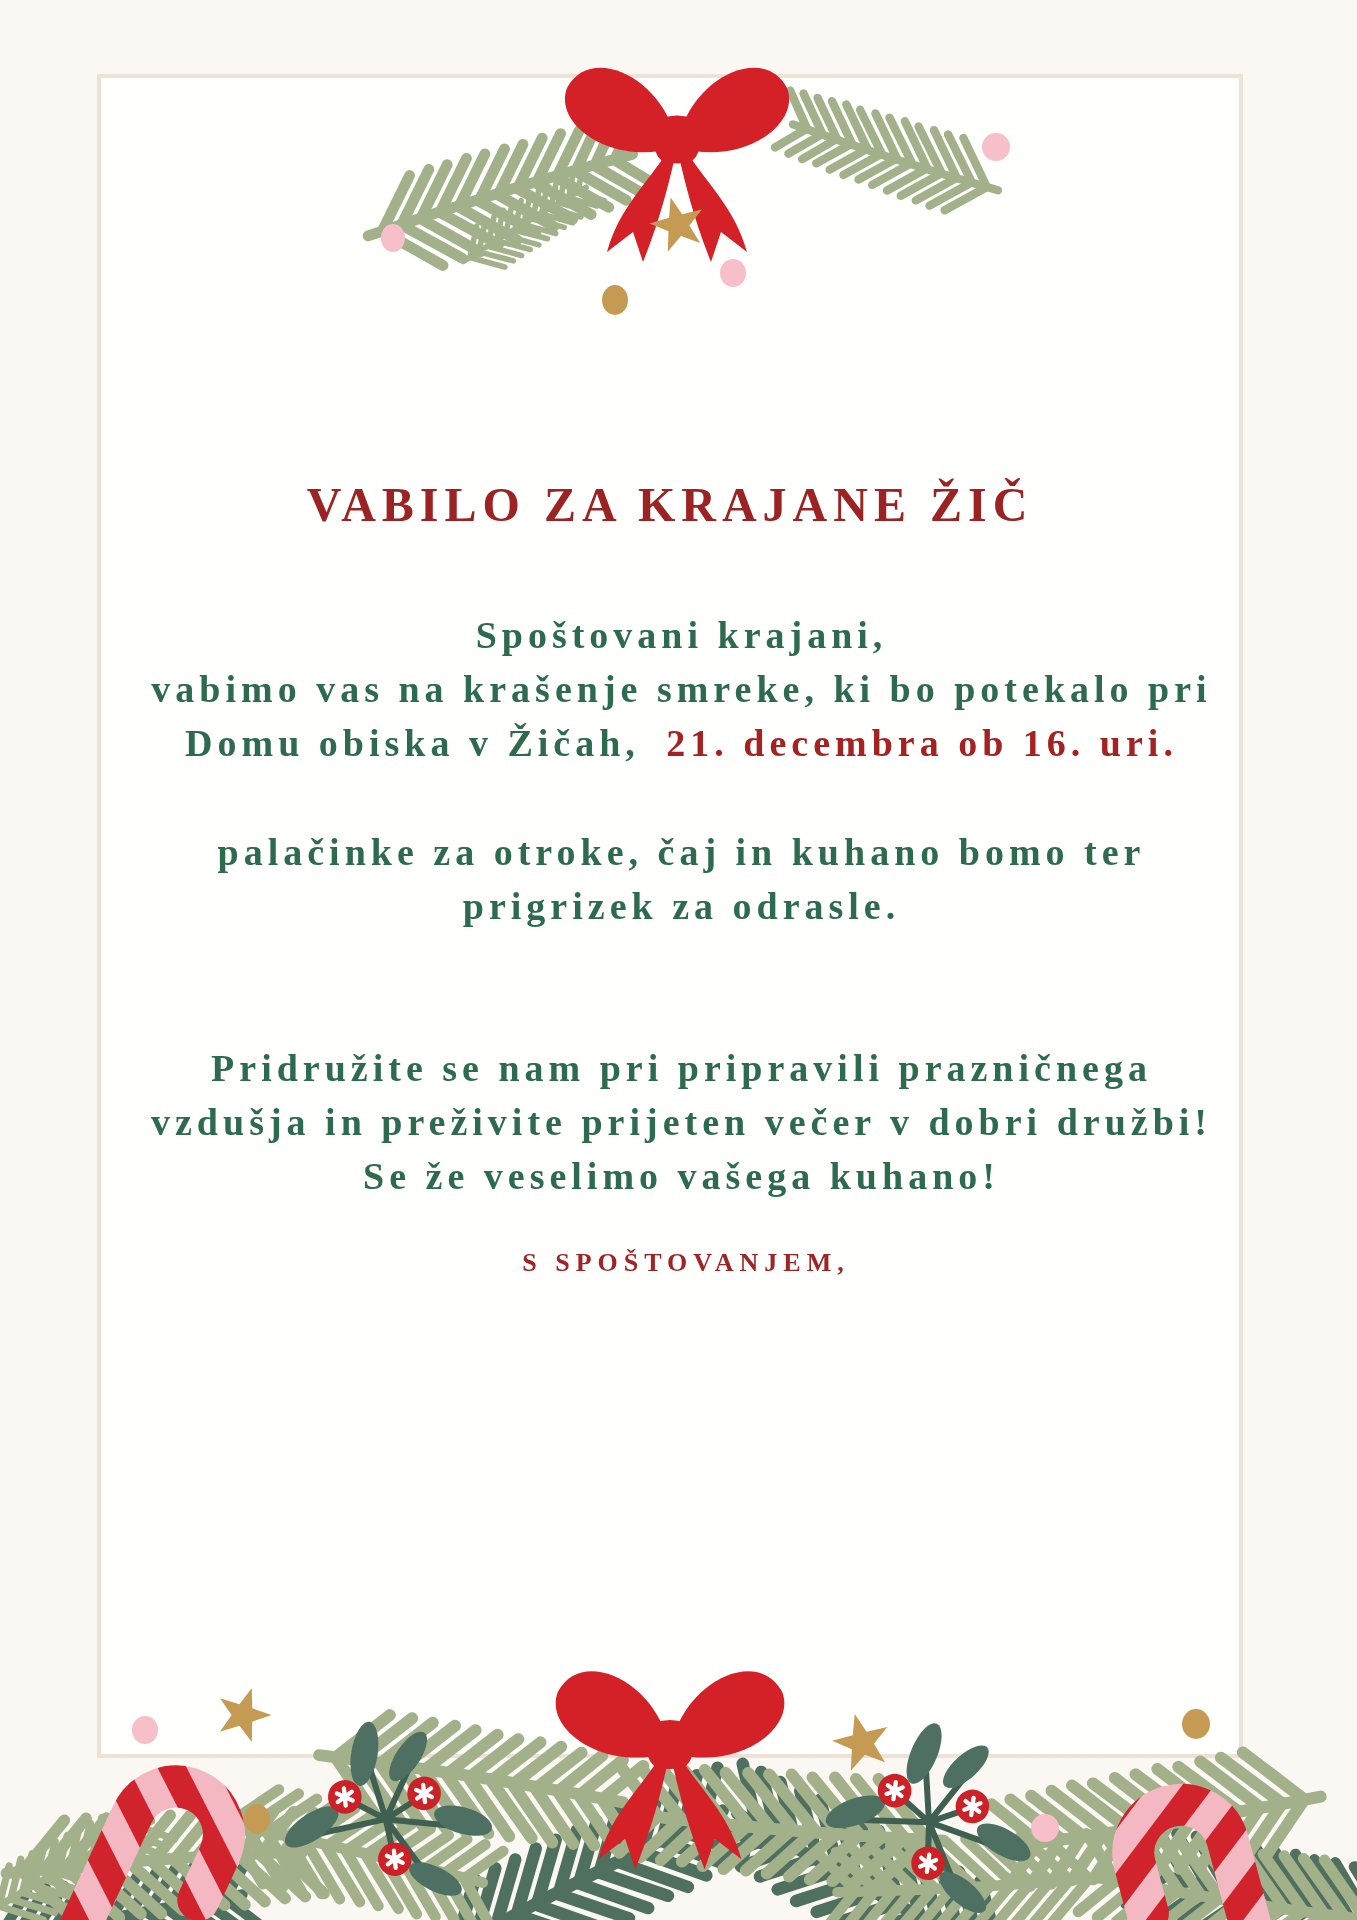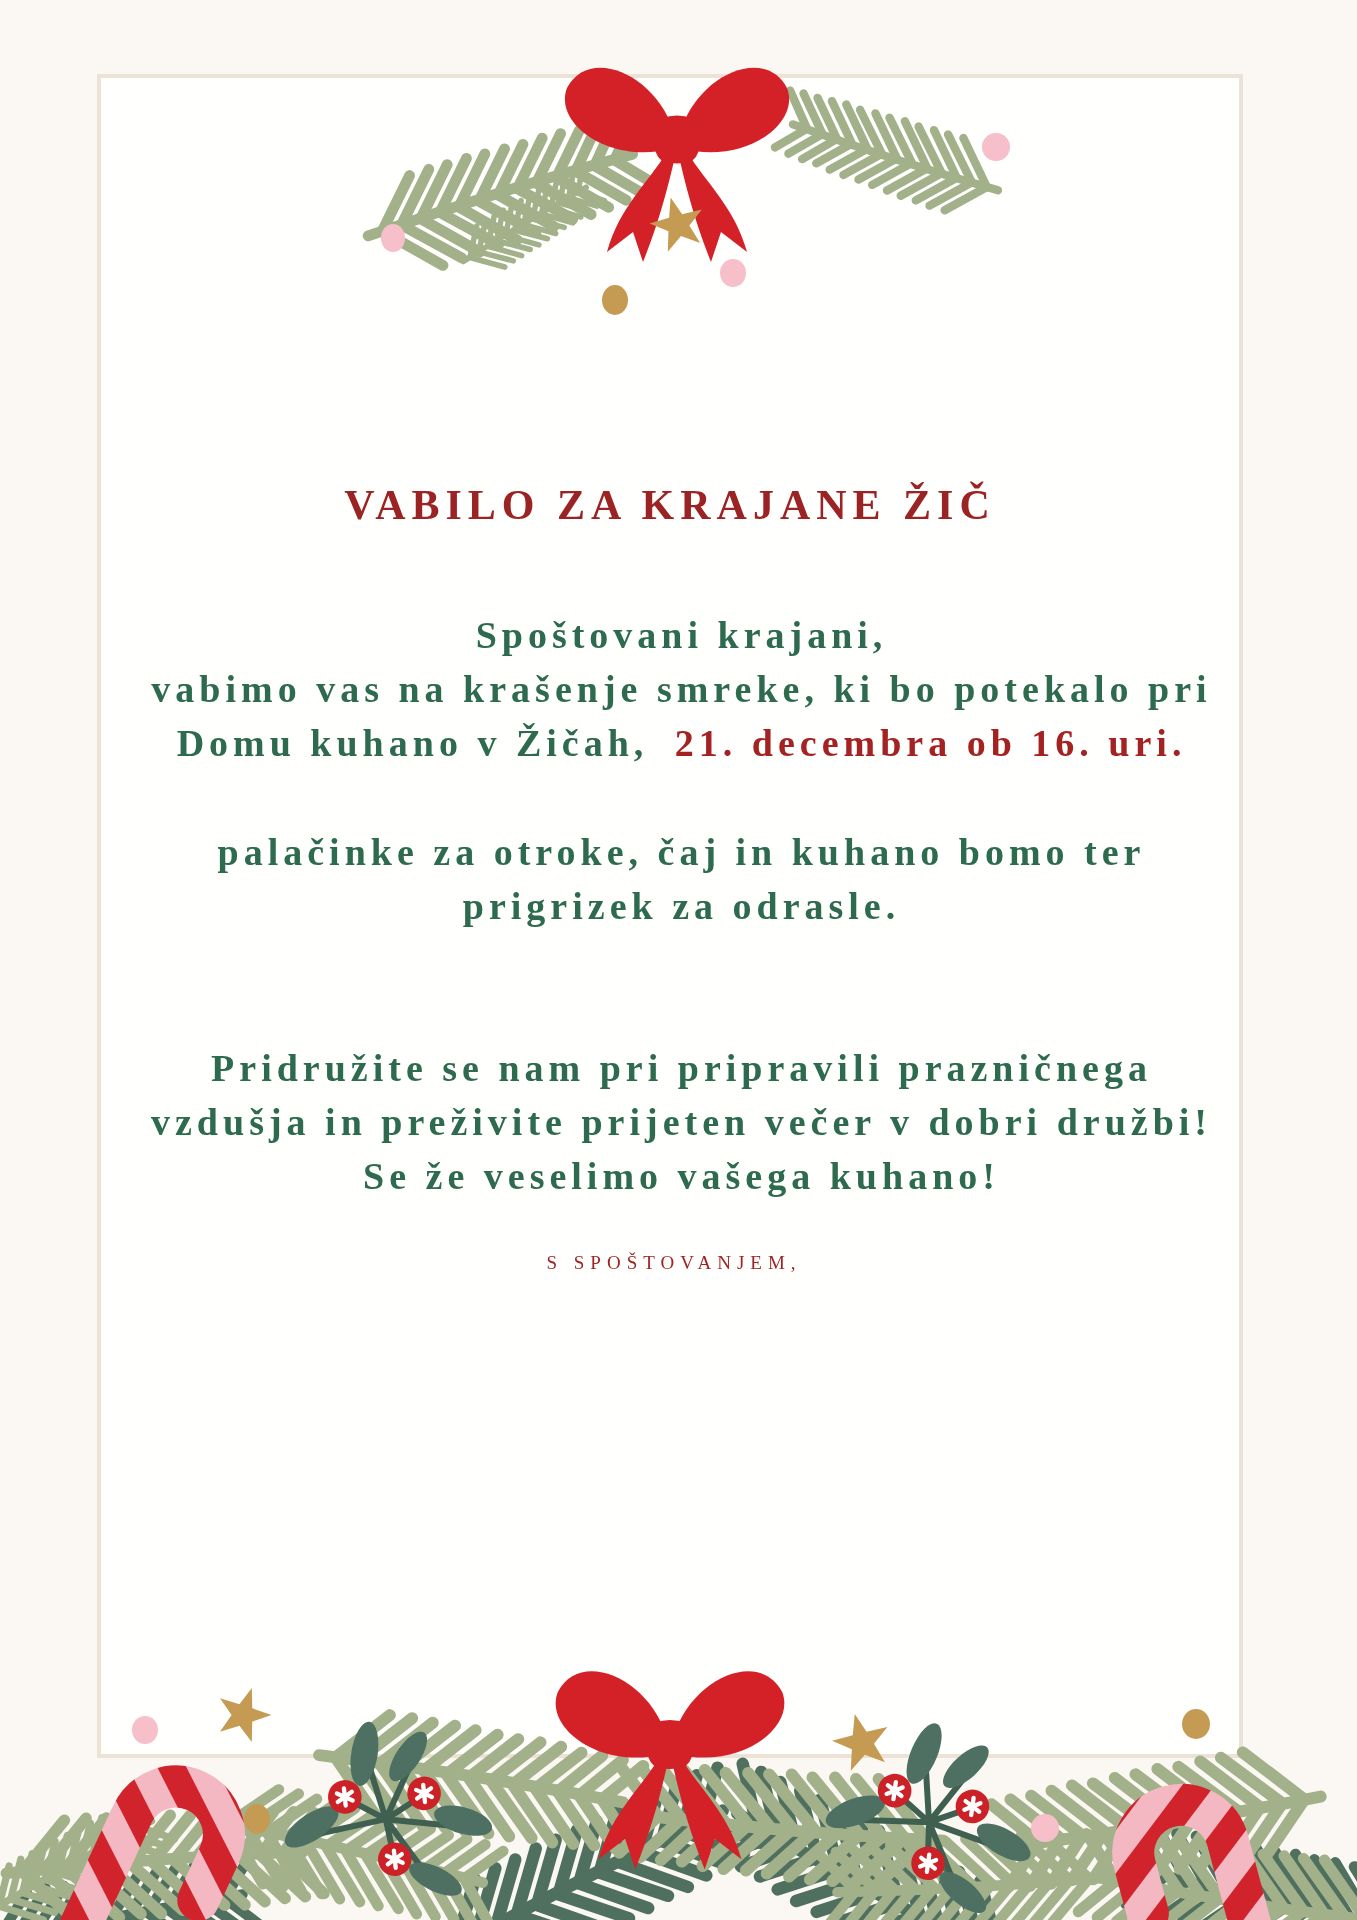--- a/index.html
+++ b/index.html
@@ -19,35 +19,35 @@
   }
   .page{position:absolute;inset:0;width:1357px;height:1920px;}
   .card{
     position:absolute;left:97px;top:74px;width:1146px;height:1684px;
     background:var(--card-bg);border:4px solid var(--card-border);
   }
   svg.decor{position:absolute;left:0;top:0;width:1357px;height:1920px;pointer-events:none;z-index:2;}
   .content{position:absolute;left:97px;top:0;width:1146px;z-index:3;text-align:center;font-weight:bold;}
   .title{
     position:absolute;left:0;width:100%;top:484px;
-    font-size:42px;line-height:42px;letter-spacing:6px;
+    font-size:48px;line-height:42px;letter-spacing:6px;
     color:var(--title-red);font-weight:bold;
   }
   .para{
     position:absolute;left:0;width:100%;
     font-size:38px;line-height:54px;letter-spacing:5px;
     color:var(--text-green);font-weight:bold;padding-left:23px;
   }
   .para .line{display:block;}
   .para .red{color:var(--date-red);margin-left:12px;}
   .p1{top:608px;} .p2{top:825px;} .p3{top:1041px;}
   .signoff{
-    position:absolute;left:4px;width:100%;top:1244px;
-    font-size:19px;line-height:38px;letter-spacing:6px;
-    color:var(--signoff-red);font-weight:normal;
+    position:absolute;left:16px;width:100%;top:1244px;
+    font-size:26px;line-height:38px;letter-spacing:6px;
+    color:var(--signoff-red);font-weight:bold;
   }
   .signoff .line{display:block;}
   .sage{color:var(--sage-green);}
   .teal{color:var(--dark-green);}
   .bow{fill:var(--bow-red);}
   .gold-fill{fill:var(--gold);}
   .pink-fill{fill:var(--pink);}
   .berry{fill:var(--berry-red);}
   .leaf{fill:var(--holly-leaf);}
   .stems{stroke:var(--holly-stem);stroke-width:5;stroke-linecap:round;fill:none;}
@@ -181,21 +181,21 @@
       </g>
     </g>
   </svg>
 
   <main class="content">
     <h1 class="title">VABILO ZA KRAJANE ŽIČ</h1>
 
     <p class="para p1">
       <span class="line">Spoštovani krajani,</span>
       <span class="line">vabimo vas na krašenje smreke, ki bo potekalo pri</span>
-      <span class="line"><span>Domu kuhano v Žičah,</span> <span class="red">21. decembra ob 16. uri.</span></span>
+      <span class="line"><span>Domu obiska v Žičah,</span> <span class="red">21. decembra ob 16. uri.</span></span>
     </p>
 
     <p class="para p2">
       <span class="line">palačinke za otroke, čaj in kuhano bomo ter</span>
       <span class="line">prigrizek za odrasle.</span>
     </p>
 
     <p class="para p3">
       <span class="line">Pridružite se nam pri pripravili prazničnega</span>
       <span class="line">vzdušja in preživite prijeten večer v dobri družbi!</span>

